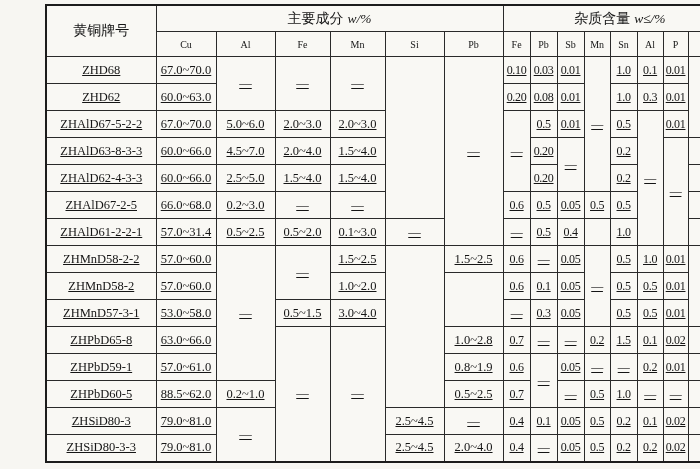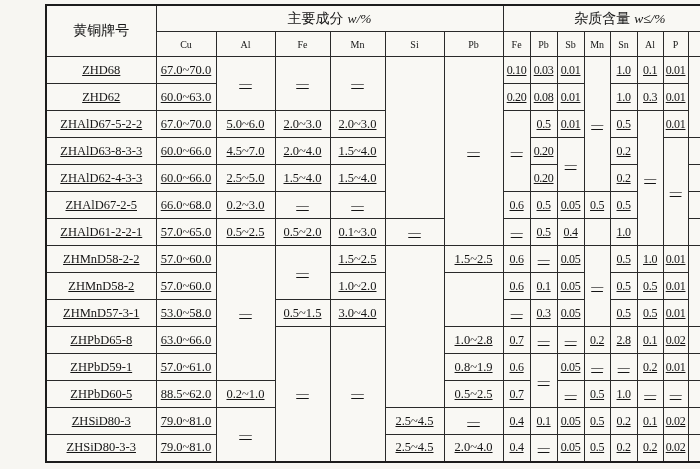--- a/index.html
+++ b/index.html
@@ -155,21 +155,21 @@
           <td>—</td>
           <td class="imp">0.6</td>
           <td class="imp">0.5</td>
           <td class="imp">0.05</td>
           <td class="imp">0.5</td>
           <td class="imp">0.5</td>
           <td class="imp">—</td>
         </tr>
         <tr>
           <th class="grade">ZHAlD61-2-2-1</th>
-          <td>57.0~65.0</td>
+          <td>57.0~31.4</td>
           <td>0.5~2.5</td>
           <td>0.5~2.0</td>
           <td>0.1~3.0</td>
           <td>—</td>
           <td class="imp">—</td>
           <td class="imp">0.5</td>
           <td class="imp">0.4</td>
           <td class="imp"></td>
           <td class="imp">1.0</td>
           <td class="imp">0.10</td>
@@ -218,21 +218,21 @@
         <tr>
           <th class="grade">ZHPbD65-8</th>
           <td>63.0~66.0</td>
           <td rowspan="5">—</td>
           <td rowspan="5">—</td>
           <td>1.0~2.8</td>
           <td class="imp">0.7</td>
           <td class="imp">—</td>
           <td class="imp">—</td>
           <td class="imp">0.2</td>
-          <td class="imp">2.8</td>
+          <td class="imp">1.5</td>
           <td class="imp">0.1</td>
           <td class="imp">0.02</td>
           <td class="imp">0.03</td>
         </tr>
         <tr>
           <th class="grade">ZHPbD59-1</th>
           <td>57.0~61.0</td>
           <td>0.8~1.9</td>
           <td class="imp">0.6</td>
           <td rowspan="2" class="imp">—</td>

